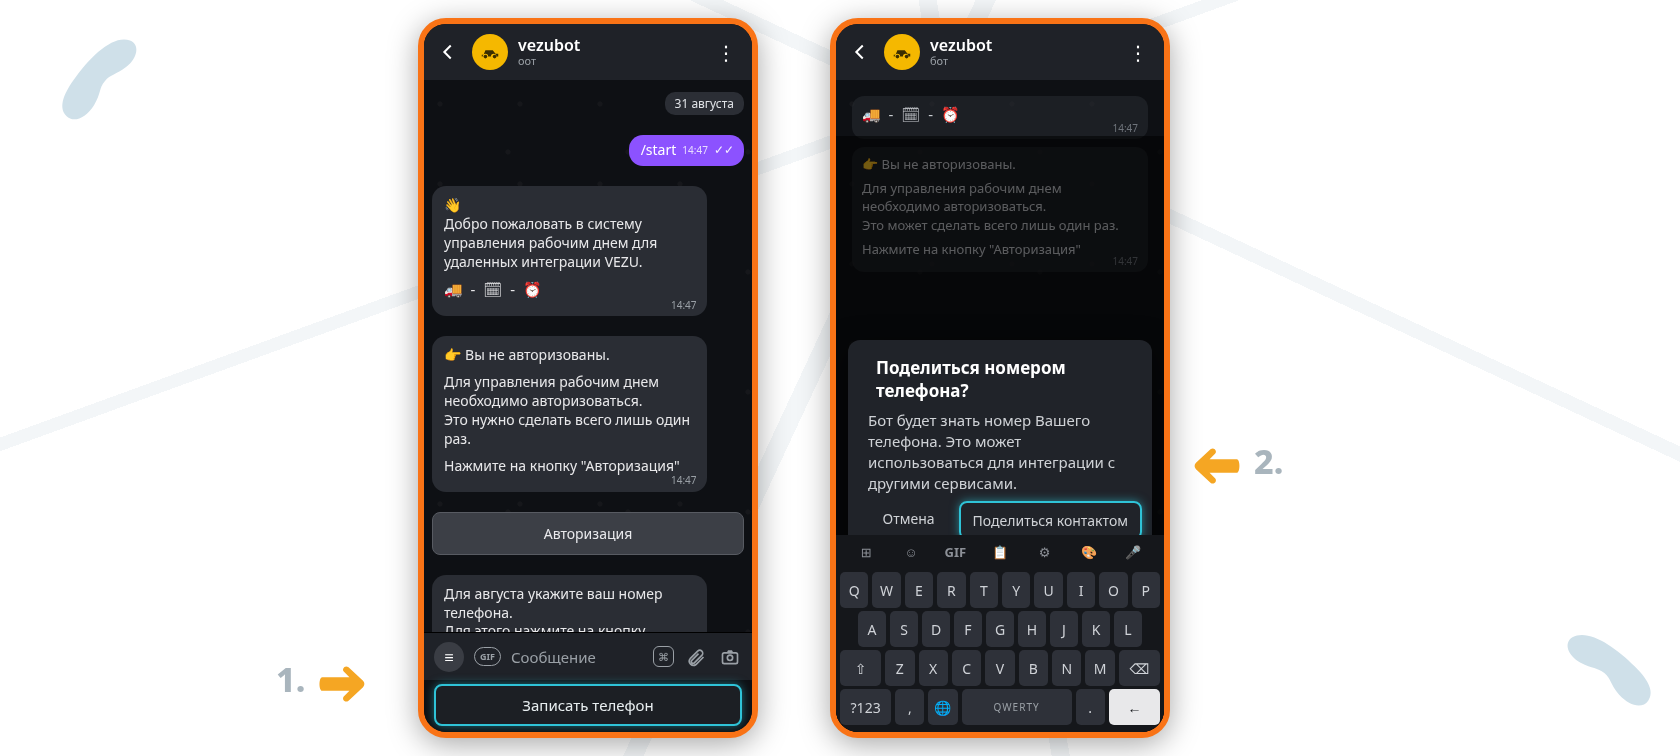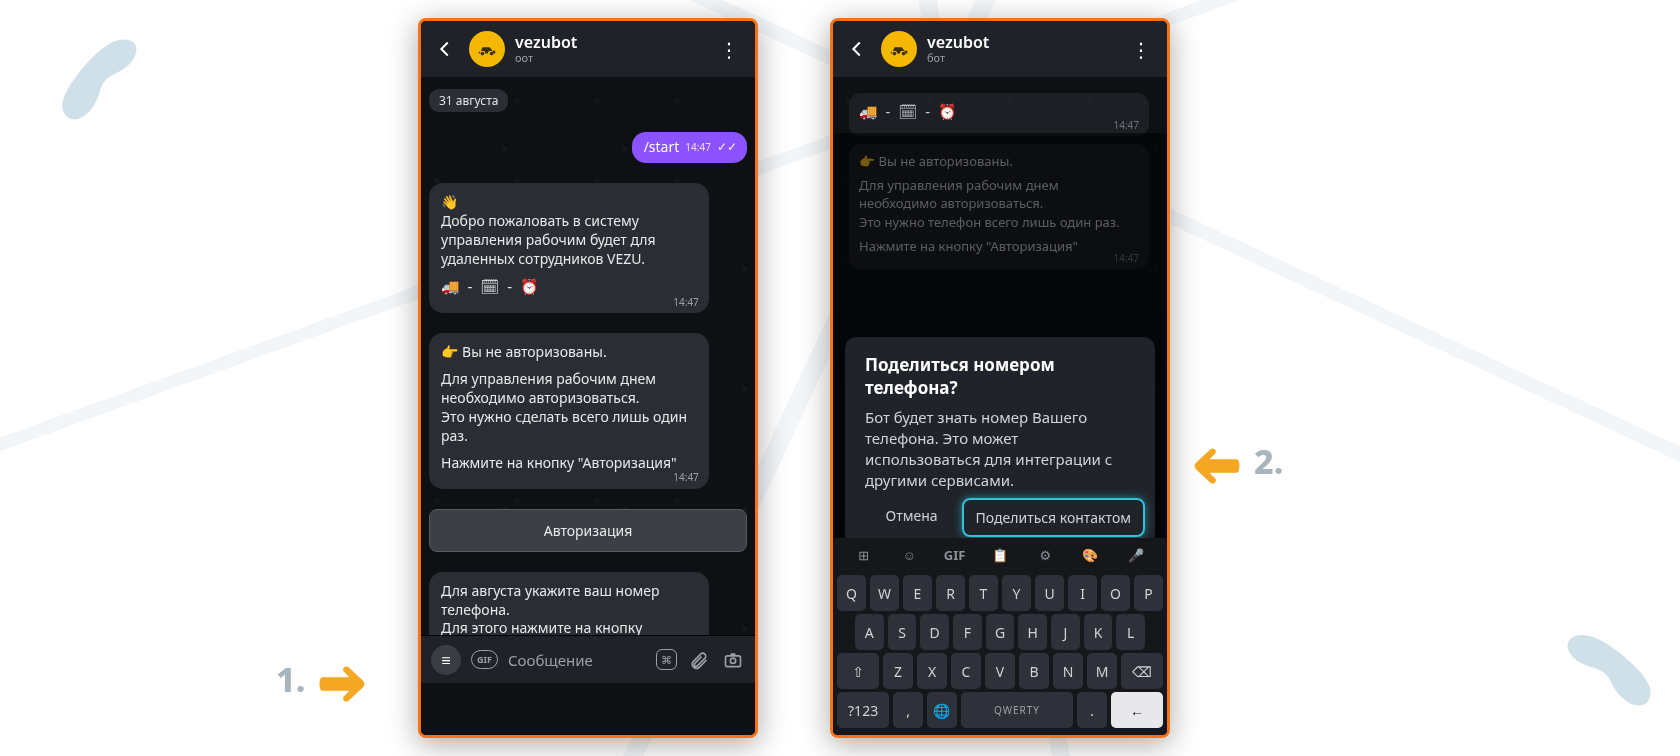--- a/index.html
+++ b/index.html
@@ -26,39 +26,39 @@
   body::before{content:"";position:absolute;inset:0;
     background:
       linear-gradient(115deg, transparent 48%, var(--map) 48% 49%, transparent 49%) ,
       linear-gradient( 80deg, transparent 58%, var(--map) 58% 59%, transparent 59%) ,
       linear-gradient(160deg, transparent 32%, var(--map) 32% 33%, transparent 33%) ,
       linear-gradient( 25deg, transparent 70%, var(--map) 70% 71%, transparent 71%);
     opacity:.5}
   .stage{position:absolute;inset:0}
 
   
-  .phone{position:absolute;width:340px;height:720px;border-radius:8px;background:var(--chat-bg);
-    box-shadow:0 6px 30px rgba(0,0,0,.35);overflow:hidden;border:3px solid #f97316}
+  .phone{position:absolute;width:340px;height:720px;border-radius:28px;background:var(--chat-bg);
+    box-shadow:0 6px 30px rgba(0,0,0,.35);overflow:hidden;border:6px solid #f97316}
   .phone.left{left:418px;top:18px}
   .phone.right{left:830px;top:18px}
 
   .header{height:56px;background:var(--header-bg);display:flex;align-items:center;padding:0 10px;gap:10px}
   .back{width:28px;height:28px;display:flex;align-items:center;justify-content:center;color:#fff}
   .avatar{width:36px;height:36px;border-radius:50%;background:var(--yellow);display:flex;align-items:center;justify-content:center}
   .avatar svg{width:22px;height:22px}
   .ht{flex:1;line-height:1.1}
   .ht .name{color:#fff;font-weight:600;font-size:16px}
   .ht .sub{color:var(--muted);font-size:11px}
   .menu{color:#fff;font-size:20px;padding:4px 6px}
 
   .chat{position:absolute;top:56px;left:0;right:0;bottom:0;padding:8px 8px 0;background:
      radial-gradient(circle at 20% 30%, rgba(255,255,255,.03) 0 2px, transparent 3px) 0 0/80px 80px,
      radial-gradient(circle at 70% 60%, rgba(255,255,255,.03) 0 2px, transparent 3px) 0 0/120px 120px,
      var(--chat-bg);overflow:hidden}
-  .date-sep{display:flex;justify-content:flex-start;margin:4px 0 8px}
+  .date-sep{display:flex;justify-content:flex-end;margin:4px 0 8px}
   .date-sep span{background:#2b2e35;color:#dfe2e6;font-size:12px;padding:3px 10px;border-radius:10px}
   .row{display:flex;margin:20px 0}
   .row.out{justify-content:flex-end}
   .bubble{max-width:88%;background:var(--bubble-in);color:var(--text);padding:10px 12px 16px;border-radius:14px;position:relative;font-size:14px;line-height:1.35}
   .row.out .bubble{background:var(--bubble-out);color:#fff;border-radius:14px;padding:6px 10px 6px 12px;font-size:14px;display:flex;align-items:center;gap:6px}
   .time{position:absolute;right:10px;bottom:4px;font-size:10px;color:var(--muted)}
   .row.out .time{position:static;font-size:10px;color:rgba(255,255,255,.8)}
   .checks{display:inline-block;color:rgba(255,255,255,.9);font-size:12px;line-height:1}
 
   .inline-btn{margin:8px 0 6px;background:#3c3f46;color:#e9e9ec;text-align:center;padding:11px;border-radius:8px;border:1px solid #585b62;font-size:14px}
@@ -72,21 +72,21 @@
 
   .action-bar{position:absolute;left:10px;right:10px;bottom:6px;height:42px;border:2px solid var(--highlight);border-radius:8px;display:flex;align-items:center;justify-content:center;color:#e8eef0;background:#1c1f24;box-shadow:0 0 10px rgba(47,195,215,.5)}
   .action-bar span{font-size:15px}
 
   
   .dim{position:absolute;inset:56px 0 0 0;background:rgba(0,0,0,.55)}
   .dim-chat{padding:8px 8px 0;color:#c9ccd1;font-size:13px;line-height:1.4}
   .dim-chat .mini{background:rgba(42,45,52,.5);border-radius:12px;padding:8px 10px 14px;position:relative;margin-bottom:8px;max-width:300px}
   .dim-chat .mini .time{color:#6f747b}
   .dialog{position:absolute;left:12px;right:12px;top:260px;background:#202329;color:var(--text);border-radius:12px;padding:16px 16px 50px;box-shadow:0 10px 30px rgba(0,0,0,.6)}
-  .dialog h3{margin:0 4px 8px;font-size:17px;font-weight:700;color:#fff}
+  .dialog h3{margin:0 12px 8px;font-size:17px;font-weight:700;color:#fff}
   .dialog p{margin:4px;font-size:15px;color:#cfd2d6;line-height:1.4}
   .dialog .btns{position:absolute;right:10px;bottom:8px;display:flex;gap:12px}
   .dialog .btn{padding:8px 12px;font-size:14px;color:#cfd2d6}
   .dialog .btn.hl{border:2px solid var(--highlight);border-radius:8px;box-shadow:0 0 10px rgba(47,195,215,.6)}
 
   
   .kbd{position:absolute;left:0;right:0;bottom:0;background:#15171b;padding:6px 4px 4px}
   .tool-row{display:flex;justify-content:space-around;align-items:center;padding:0 4px 6px;color:#8c9097}
   .tool-row .t{width:26px;height:22px;display:flex;align-items:center;justify-content:center;font-size:13px}
   .krow{display:flex;gap:4px;justify-content:center;margin:3px 0}
@@ -154,21 +154,21 @@
         <div class="bubble">
           <span>/start</span>
           <span class="time">14:47</span>
           <span class="checks">✓✓</span>
         </div>
       </div>
 
       <div class="row">
         <div class="bubble">
           <span>👋</span><br>
-          <span>Добро пожаловать в систему управления рабочим будет для удаленных сотрудников VEZU.</span>
+          <span>Добро пожаловать в систему управления рабочим днем для удаленных интеграции VEZU.</span>
           <div style="height:8px"></div>
           <span class="emoji-line">🚚 - 🗓 - ⏰</span>
           <span class="time">14:47</span>
         </div>
       </div>
 
       <div class="row">
         <div class="bubble">
           <span>👉</span>
           <span>Вы не авторизованы.</span>
@@ -206,20 +206,23 @@
       </div>
       <div class="ic">
         <svg viewBox="0 0 24 24" width="20" height="20" fill="none" stroke="currentColor" stroke-width="2">
             <rect x="3" y="7" width="18" height="13" rx="2"></rect>
             <circle cx="12" cy="13" r="3.2"></circle>
             <path d="M9 7l1.2-2h3.6L15 7"></path>
           </svg>
       </div>
     </div>
 
+    <div class="action-bar">
+      <span>Записать телефон</span>
+    </div>
   </div>
 
   <div class="phone right">
     <div class="header">
       <div class="back">
         <svg viewBox="0 0 24 24" width="22" height="22" fill="none" stroke="#fff" stroke-width="2.2">
             <path d="M15 5l-7 7 7 7"></path>
           </svg>
       </div>
       <div class="avatar">
@@ -243,21 +246,21 @@
       <div class="dim-chat">
         <div class="mini">
           <span class="emoji-line">🚚 - 🗓 - ⏰</span>
           <span class="time">14:47</span>
         </div>
         <div class="mini">
           <span>👉</span>
           <span>Вы не авторизованы.</span>
           <div style="height:6px"></div>
           <span style="white-space:pre-line">Для управления рабочим днем необходимо авторизоваться.
-Это нужно телефон всего лишь один раз.</span>
+Это может сделать всего лишь один раз.</span>
           <div style="height:6px"></div>
           <span>Нажмите на кнопку "Авторизация"</span>
           <span class="time">14:47</span>
         </div>
       </div>
       <div class="dim"></div>
 
       <div class="dialog">
         <h3>Поделиться номером телефона?</h3>
         <p>Бот будет знать номер Вашего телефона. Это может использоваться для интеграции с другими сервисами.</p>

